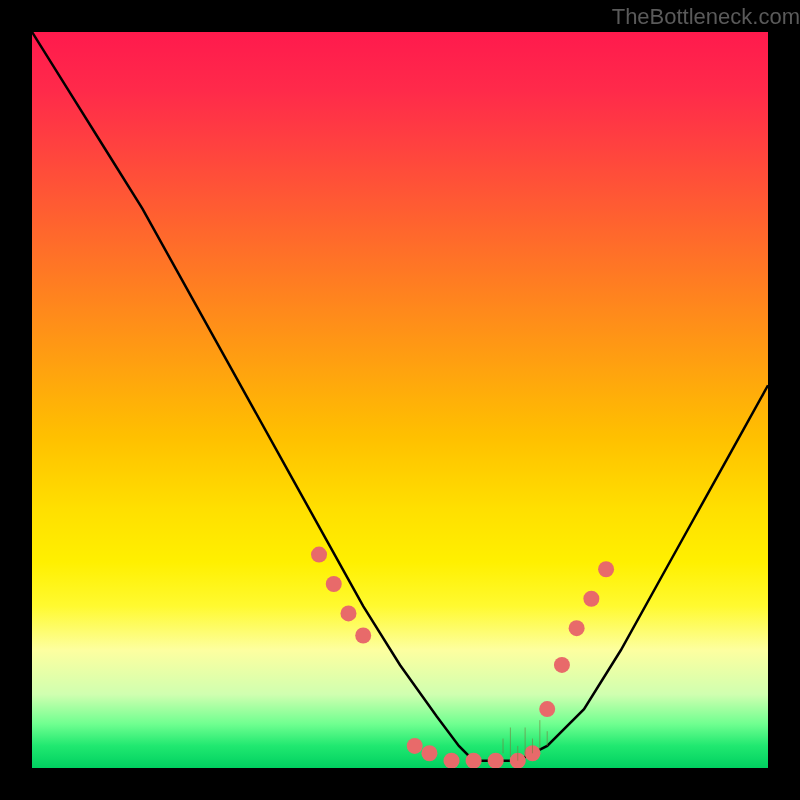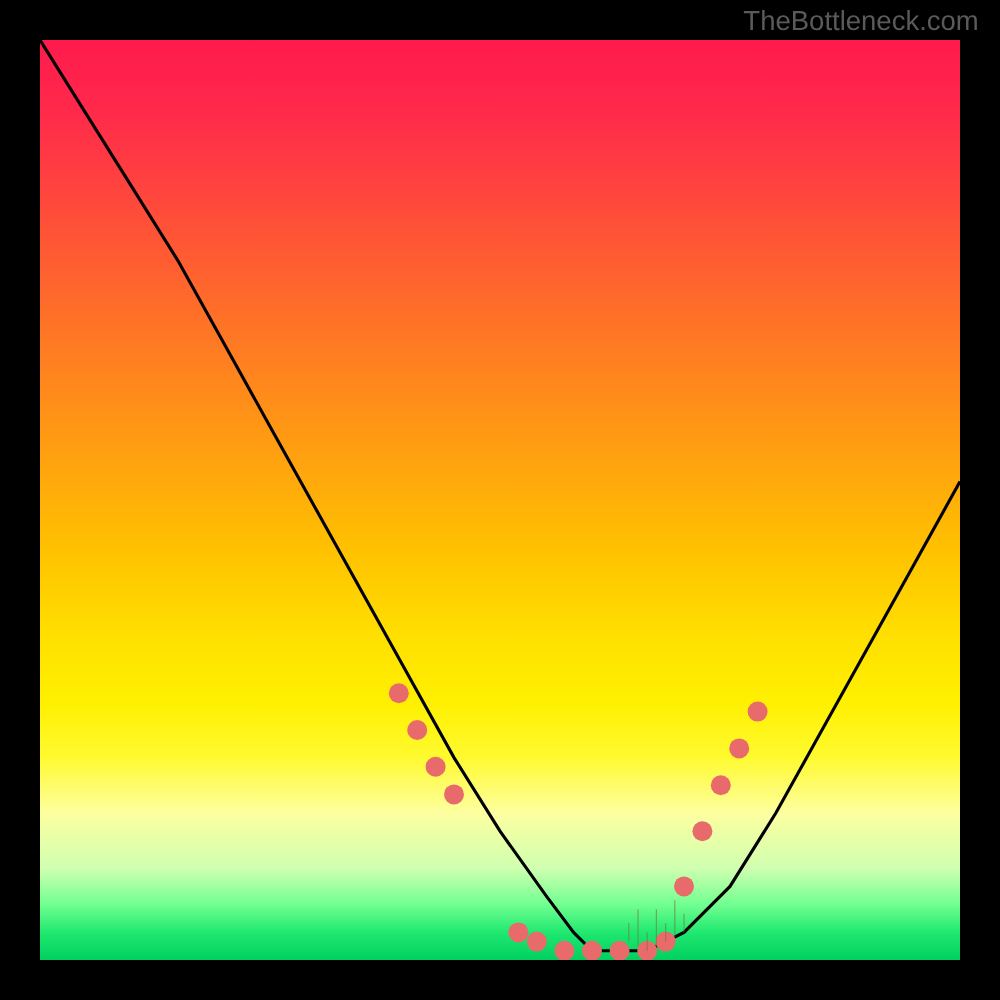--- a/index.html
+++ b/index.html
@@ -7,21 +7,21 @@
     width: 800px;
     height: 800px;
     background: #000;
     position: relative;
     overflow: hidden;
     font-family: Arial, sans-serif;
   }
   .watermark {
     position: absolute;
     top: 4px;
-    right: 17px;
+    right: 0;
     color: #5a5a5a;
     font-size: 22px;
     font-weight: 500;
     z-index: 10;
   }
   .plot-area {
     position: absolute;
     left: 32px;
     top: 32px;
     width: 736px;

